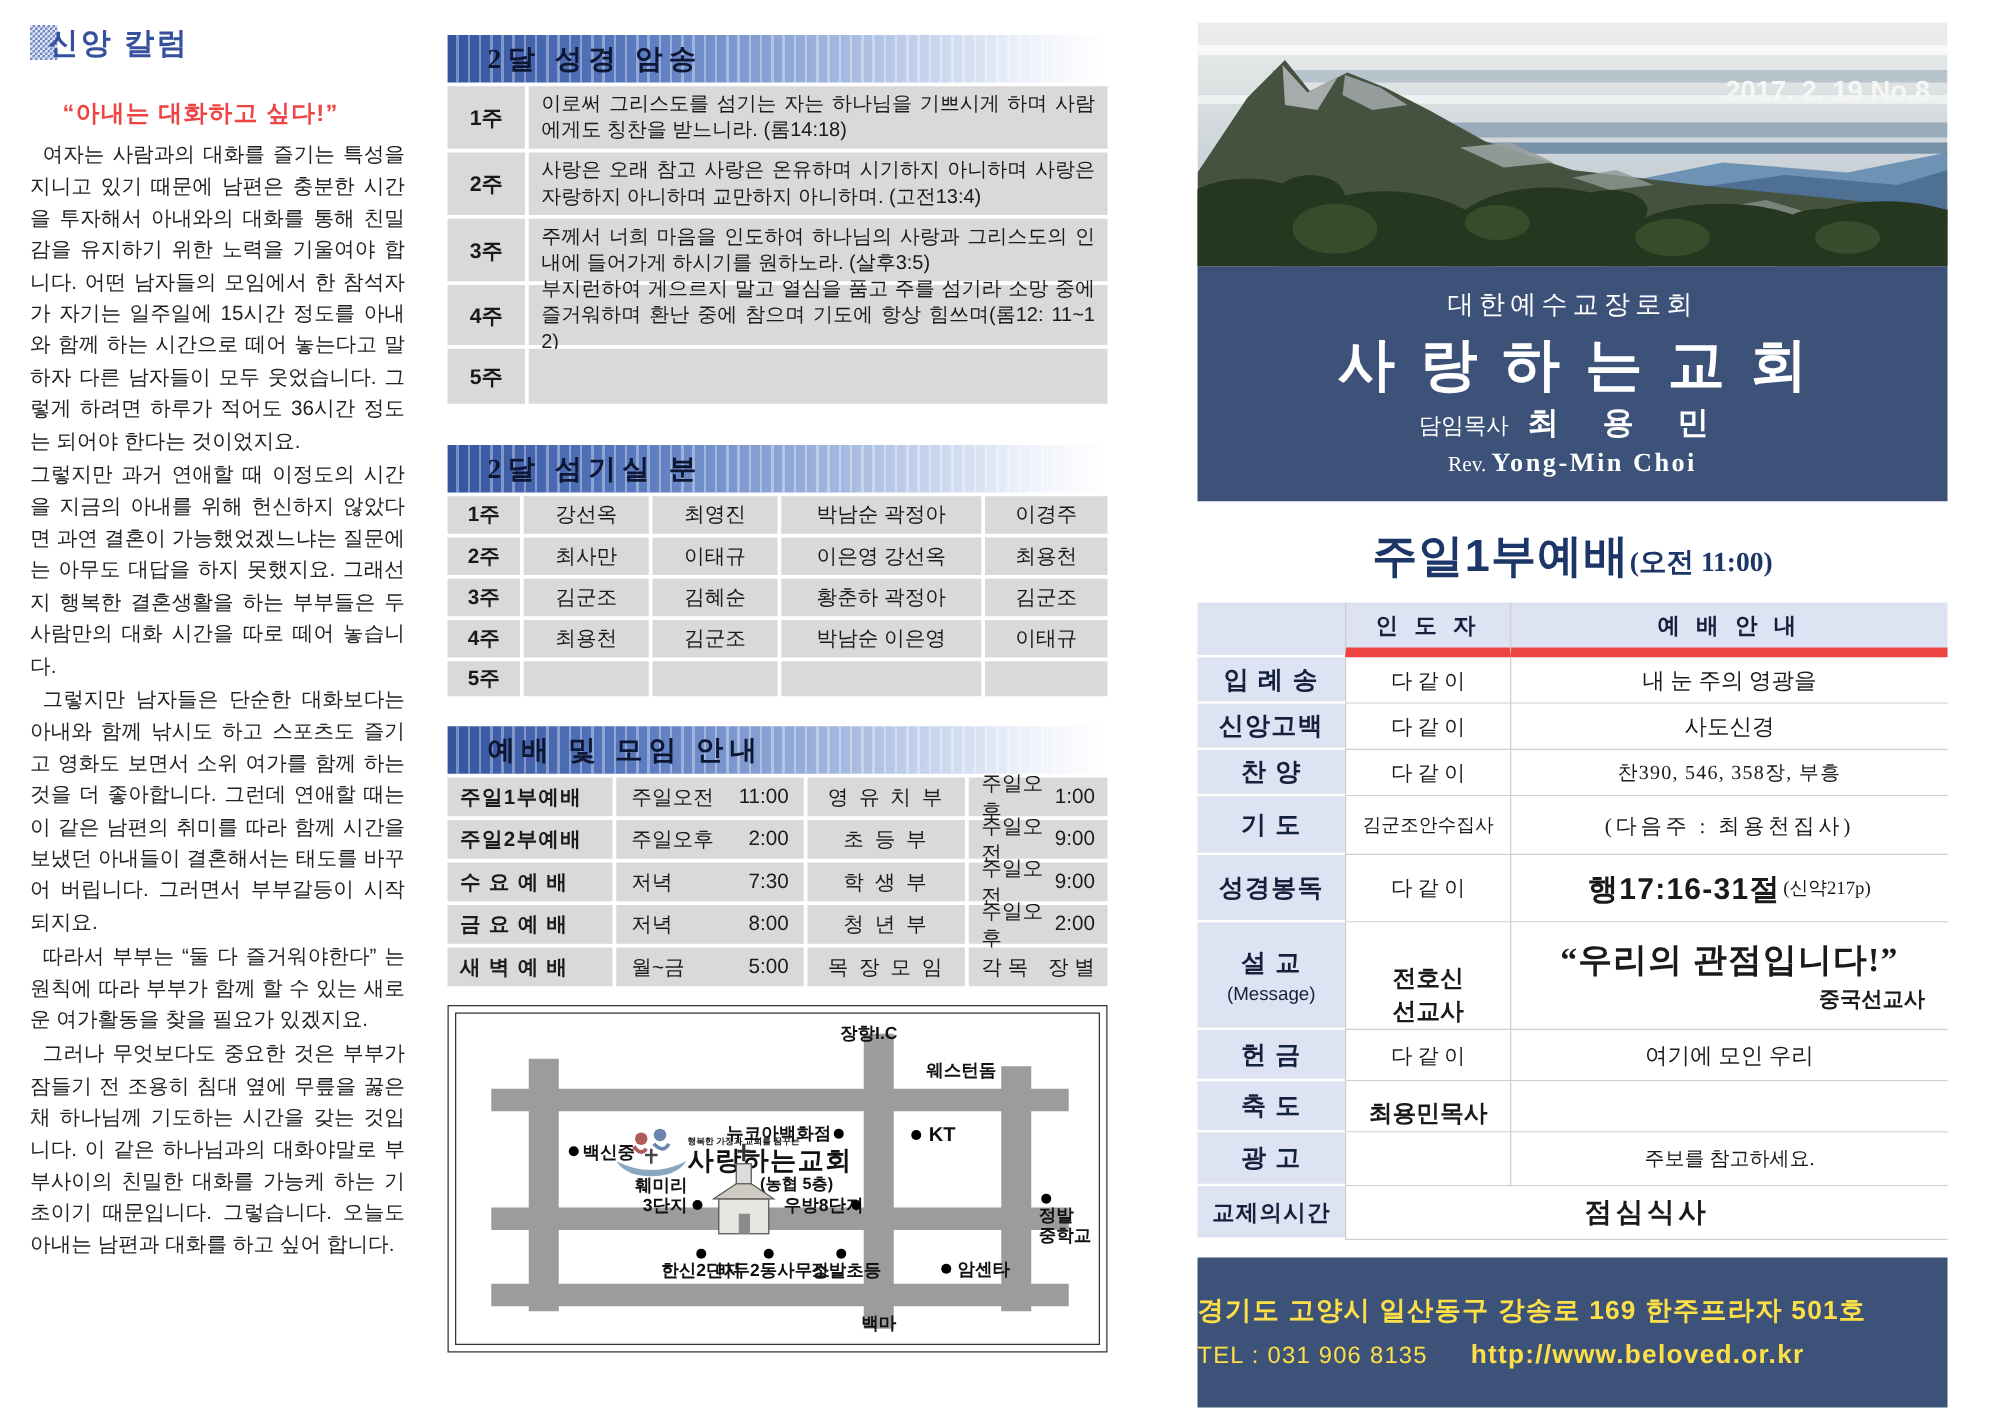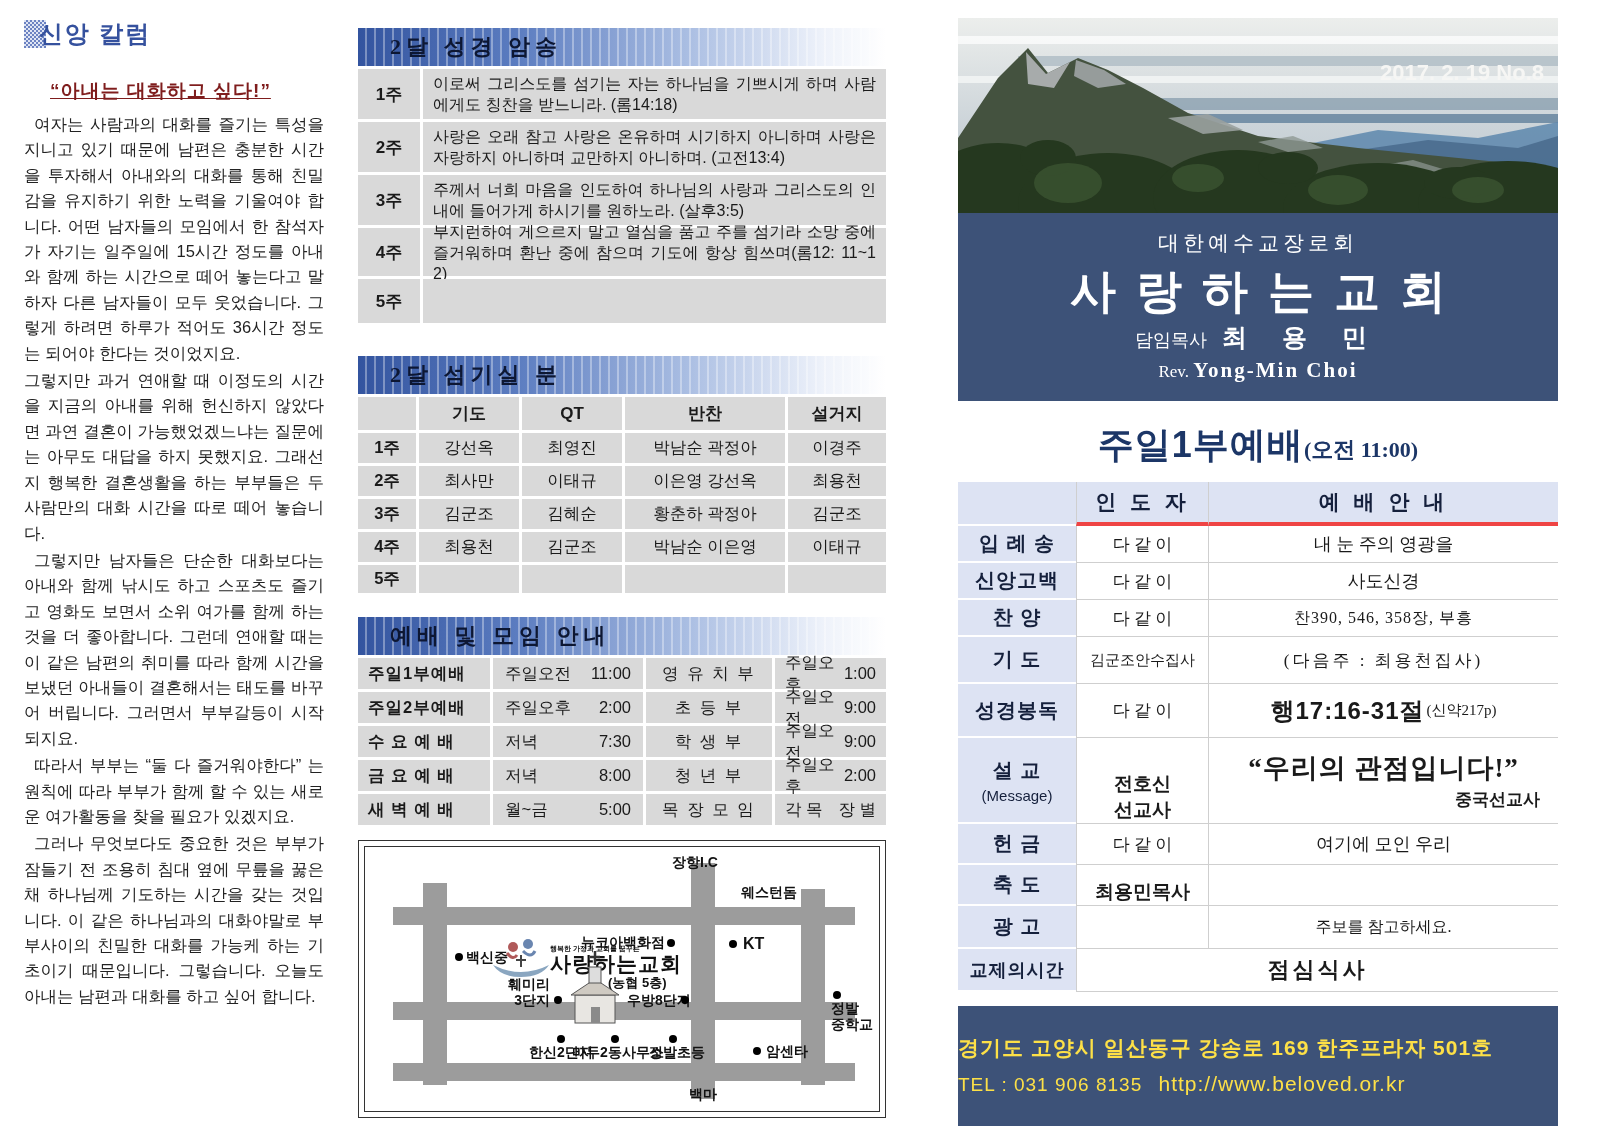--- a/index.html
+++ b/index.html
@@ -7,21 +7,21 @@
         font-family:"Liberation Sans",sans-serif;color:#1a1a1a;}
 
   
   .col-left{position:absolute;left:24px;top:18px;width:300px;}
   .faith-title{position:relative;font-size:24px;font-weight:bold;color:#35519e;letter-spacing:2px;height:34px;}
   .checker{display:inline-block;width:22px;height:28px;vertical-align:-6px;margin-right:-16px;
     background-image:linear-gradient(45deg,#6c83c2 25%,transparent 25%,transparent 75%,#6c83c2 75%),
                      linear-gradient(45deg,#6c83c2 25%,#dfe5f4 25%,#dfe5f4 75%,#6c83c2 75%);
     background-size:4px 4px;background-position:0 0,2px 2px;}
   .faith-title .t{position:relative;}
-  .col-subtitle{margin:26px 0 8px 26px;font-size:19px;font-weight:bold;color:#7f1d1d;letter-spacing:1px;text-decoration:underline;}
+  .col-subtitle{margin:26px 0 8px 26px;font-size:19px;font-weight:bold;color:#ef4444;letter-spacing:1px;}
   .col-left p{margin:0 0 2px 0;font-size:16.5px;line-height:25.4px;text-align:justify;
               word-break:break-all;color:#222;}
   .col-left p.ind{text-indent:10px;}
 
   
   .col-mid{position:absolute;left:358px;top:28px;width:528px;}
   .band{height:38px;display:flex;align-items:center;
     background:
       repeating-linear-gradient(90deg,rgba(255,255,255,0) 0 7px,rgba(255,255,255,.35) 7px 9px),
       linear-gradient(90deg,#33549f 0%,#5b7cc0 30%,#a9bde2 62%,#eef2fa 88%,#ffffff 100%);
@@ -71,40 +71,40 @@
   .lbl{width:118px;background:#dde3f3;display:flex;flex-direction:column;align-items:center;
        justify-content:center;font-weight:bold;font-size:20px;color:#15203c;
        border-bottom:2px solid #fff;box-sizing:border-box;letter-spacing:1px;}
   .ldr{width:132px;display:flex;flex-direction:column;align-items:center;justify-content:center;
        font-family:"Liberation Serif",serif;font-size:17px;border-bottom:1px solid #cfcfcf;
        border-left:1px solid #cfcfcf;box-sizing:border-box;background:#fff;}
   .cnt{flex:1;display:flex;align-items:center;justify-content:center;
        font-family:"Liberation Serif",serif;font-size:18px;border-bottom:1px solid #cfcfcf;
        border-left:1px solid #cfcfcf;box-sizing:border-box;background:#fff;}
   .whead .lbl{background:#dde3f3;}
-  .whead .ldr,.whead .cnt{background:#dde3f3;font-weight:bold;font-size:21px;
-       font-family:"Liberation Sans",sans-serif;color:#15203c;letter-spacing:4px;border-bottom:4px solid #ef4444;}
+  .whead .ldr,.whead .cnt{background:#dde3f3;font-weight:bold;font-size:18px;
+       font-family:"Liberation Sans",sans-serif;color:#15203c;letter-spacing:4px;border-bottom:8px solid #ef4444;}
   .h42{height:44px;} .h36{height:37px;} .h46{height:47px;} .h52{height:54px;}
   .h84{height:86px;} .h40{height:41px;} .h43{height:43px;}
   .verse-main{font-family:"Liberation Sans",sans-serif;font-weight:bold;font-size:24px;letter-spacing:1px;}
   .verse-sub{font-size:15px;margin-left:2px;}
   .msg-sub{font-size:15px;font-weight:normal;margin-top:3px;letter-spacing:0;}
   .ldr2{font-weight:bold;font-family:"Liberation Sans",sans-serif;font-size:19px;line-height:26px;justify-content:flex-end;}
   .sermon{width:100%;padding:0 18px;box-sizing:border-box;}
   .sermon .quote{text-align:center;font-weight:bold;font-size:27px;letter-spacing:1px;}
   .sermon .by{text-align:right;font-weight:bold;font-size:17px;
               font-family:"Liberation Sans",sans-serif;margin-top:2px;}
   .hymn{font-size:16px;letter-spacing:1px;}
   .nextweek{letter-spacing:3px;font-size:17px;}
   .lunch{font-weight:bold;font-size:22px;letter-spacing:3px;font-family:"Liberation Serif",serif;}
   .footer{margin-top:14px;background:#3d5278;color:#fde047;
           padding:28px 0 30px 0;}
   .footer .addr{font-size:21px;font-weight:bold;letter-spacing:1px;}
   .footer .telline{font-size:19px;margin-top:10px;letter-spacing:1px;}
-  .footer .url{font-weight:normal;margin-left:10px;font-size:21px;}
+  .footer .url{font-weight:bold;margin-left:28px;font-size:21px;}
 </style>
 </head>
 <body>
 
 <div class="page">
 
   <div class="col-left">
     <div class="faith-title">
       <span class="checker"></span>
       <span class="t">신앙 칼럼</span>
@@ -141,27 +141,20 @@
         <div class="grow" style="height:44px">
           <div class="gcell wk">5주</div>
           <div class="gcell vtxt"></div>
         </div>
       </div>
     </div>
 
     <div style="margin-top:33px">
       <div class="band">2달 섬기실 분</div>
       <div class="gtbl">
-        <div class="grow serv-head" style="height:33px">
-          <div class="gcell sw"></div>
-          <div class="gcell sc0">기도</div>
-          <div class="gcell sc1">QT</div>
-          <div class="gcell sc2">반찬</div>
-          <div class="gcell sc3">설거지</div>
-        </div>
         <div class="grow serv-row" style="height:30px">
           <div class="gcell sw">1주</div>
           <div class="gcell sc0">강선옥</div>
           <div class="gcell sc1">최영진</div>
           <div class="gcell sc2">박남순 곽정아</div>
           <div class="gcell sc3">이경주</div>
         </div>
         <div class="grow serv-row" style="height:30px">
           <div class="gcell sw">2주</div>
           <div class="gcell sc0">최사만</div>

